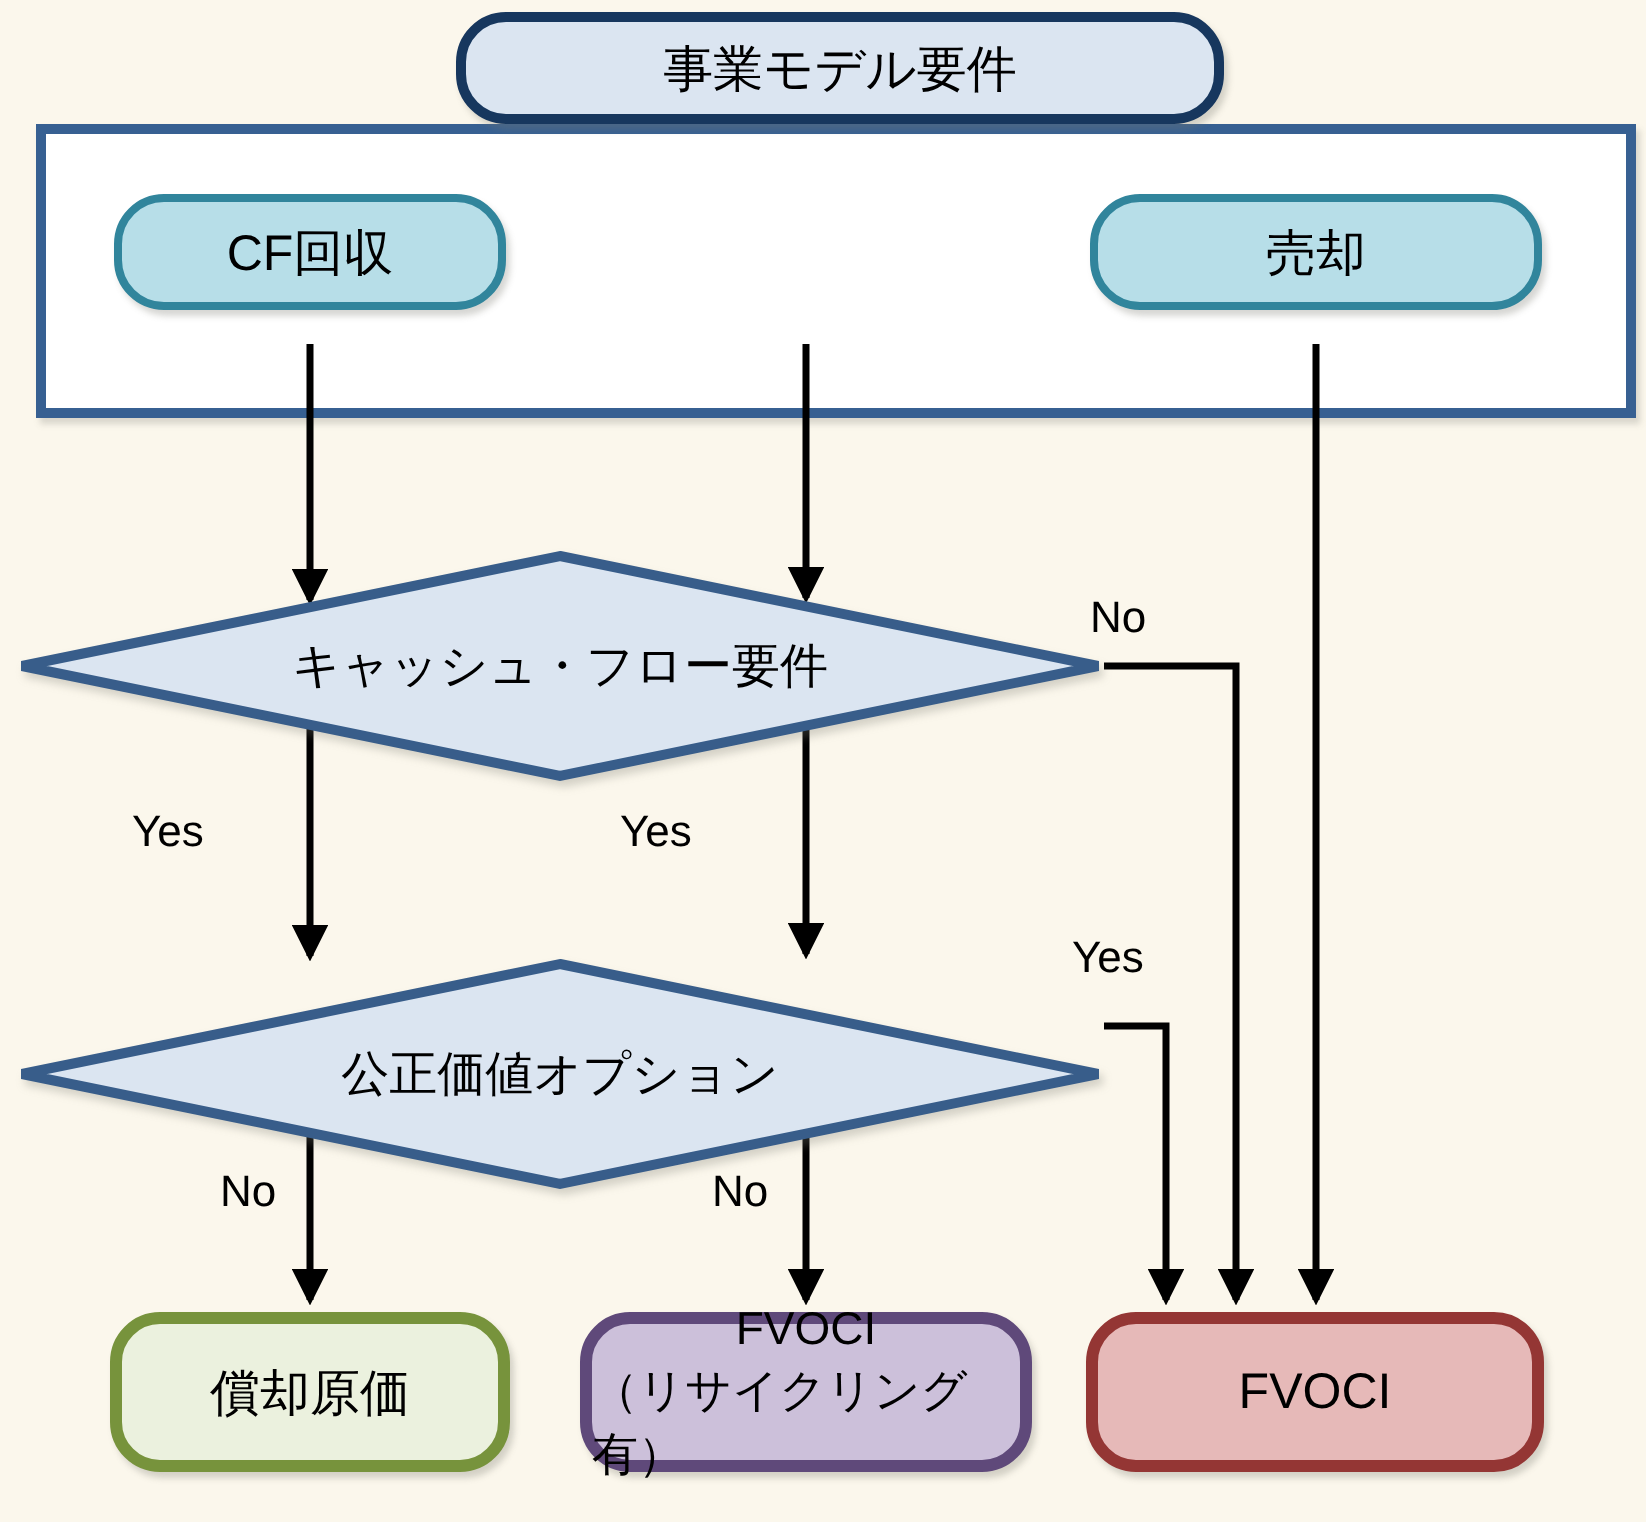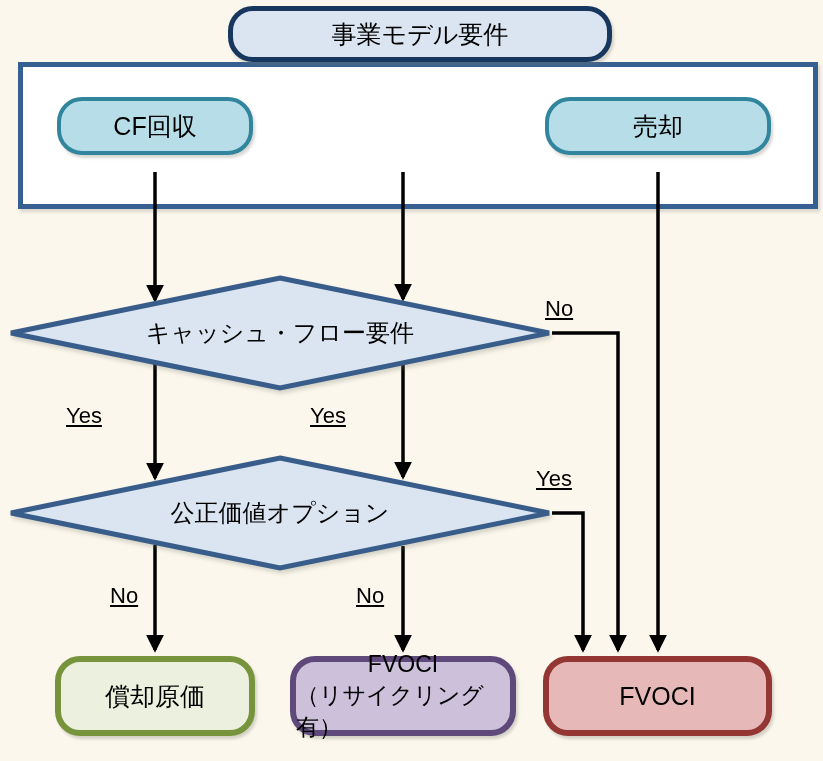--- a/index.html
+++ b/index.html
@@ -54,21 +54,21 @@
     box-shadow: 2px 3px 3px rgba(120,120,110,0.3);
   }
   .opt1 { left: 57px;  width: 196px; }
   .opt2 { left: 291px; width: 224px; }
   .opt3 { left: 545px; width: 226px; }
 
   .diamond {
     position: absolute; left: 8px; width: 544px; height: 116px; z-index: 2;
   }
   .diamond-1 { top: 275px; }
-  .diamond-2 { top: 455px; }
+  .diamond-2 { top: 479px; }
   .diamond svg { position: absolute; left: 0; top: 0; width: 544px; height: 116px;
     filter: drop-shadow(2px 3px 2px rgba(120,120,110,0.3)); }
   .diamond polygon {
     fill: var(--decision-fill, #DBE5F1);
     stroke: var(--decision-border, #385D8A);
     stroke-width: 5px;
   }
   .diamond-label {
     position: absolute; left: 0; top: 0; width: 100%; height: 100%;
     display: flex; align-items: center; justify-content: center;
@@ -94,21 +94,20 @@
   .outcome-fvtpl {
     left: 543px; width: 229px;
     background: var(--fvtpl-fill, #E6B9B8);
     border-color: var(--fvtpl-border, #943634);
     font-size: 25px;
   }
 
   .edge-label {
     position: absolute; z-index: 4; font-size: 22px; color: #000;
     white-space: nowrap;
-    text-decoration: underline;
   }
   .lbl-cf-no       { left: 545px; top: 296px; }
   .lbl-yes-left    { left: 66px;  top: 403px; }
   .lbl-yes-right   { left: 310px; top: 403px; }
   .lbl-fvo-yes     { left: 536px; top: 466px; }
   .lbl-fvo-no-left { left: 110px; top: 583px; }
   .lbl-fvo-no-right{ left: 356px; top: 583px; }
 </style>
 </head>
 <body>

